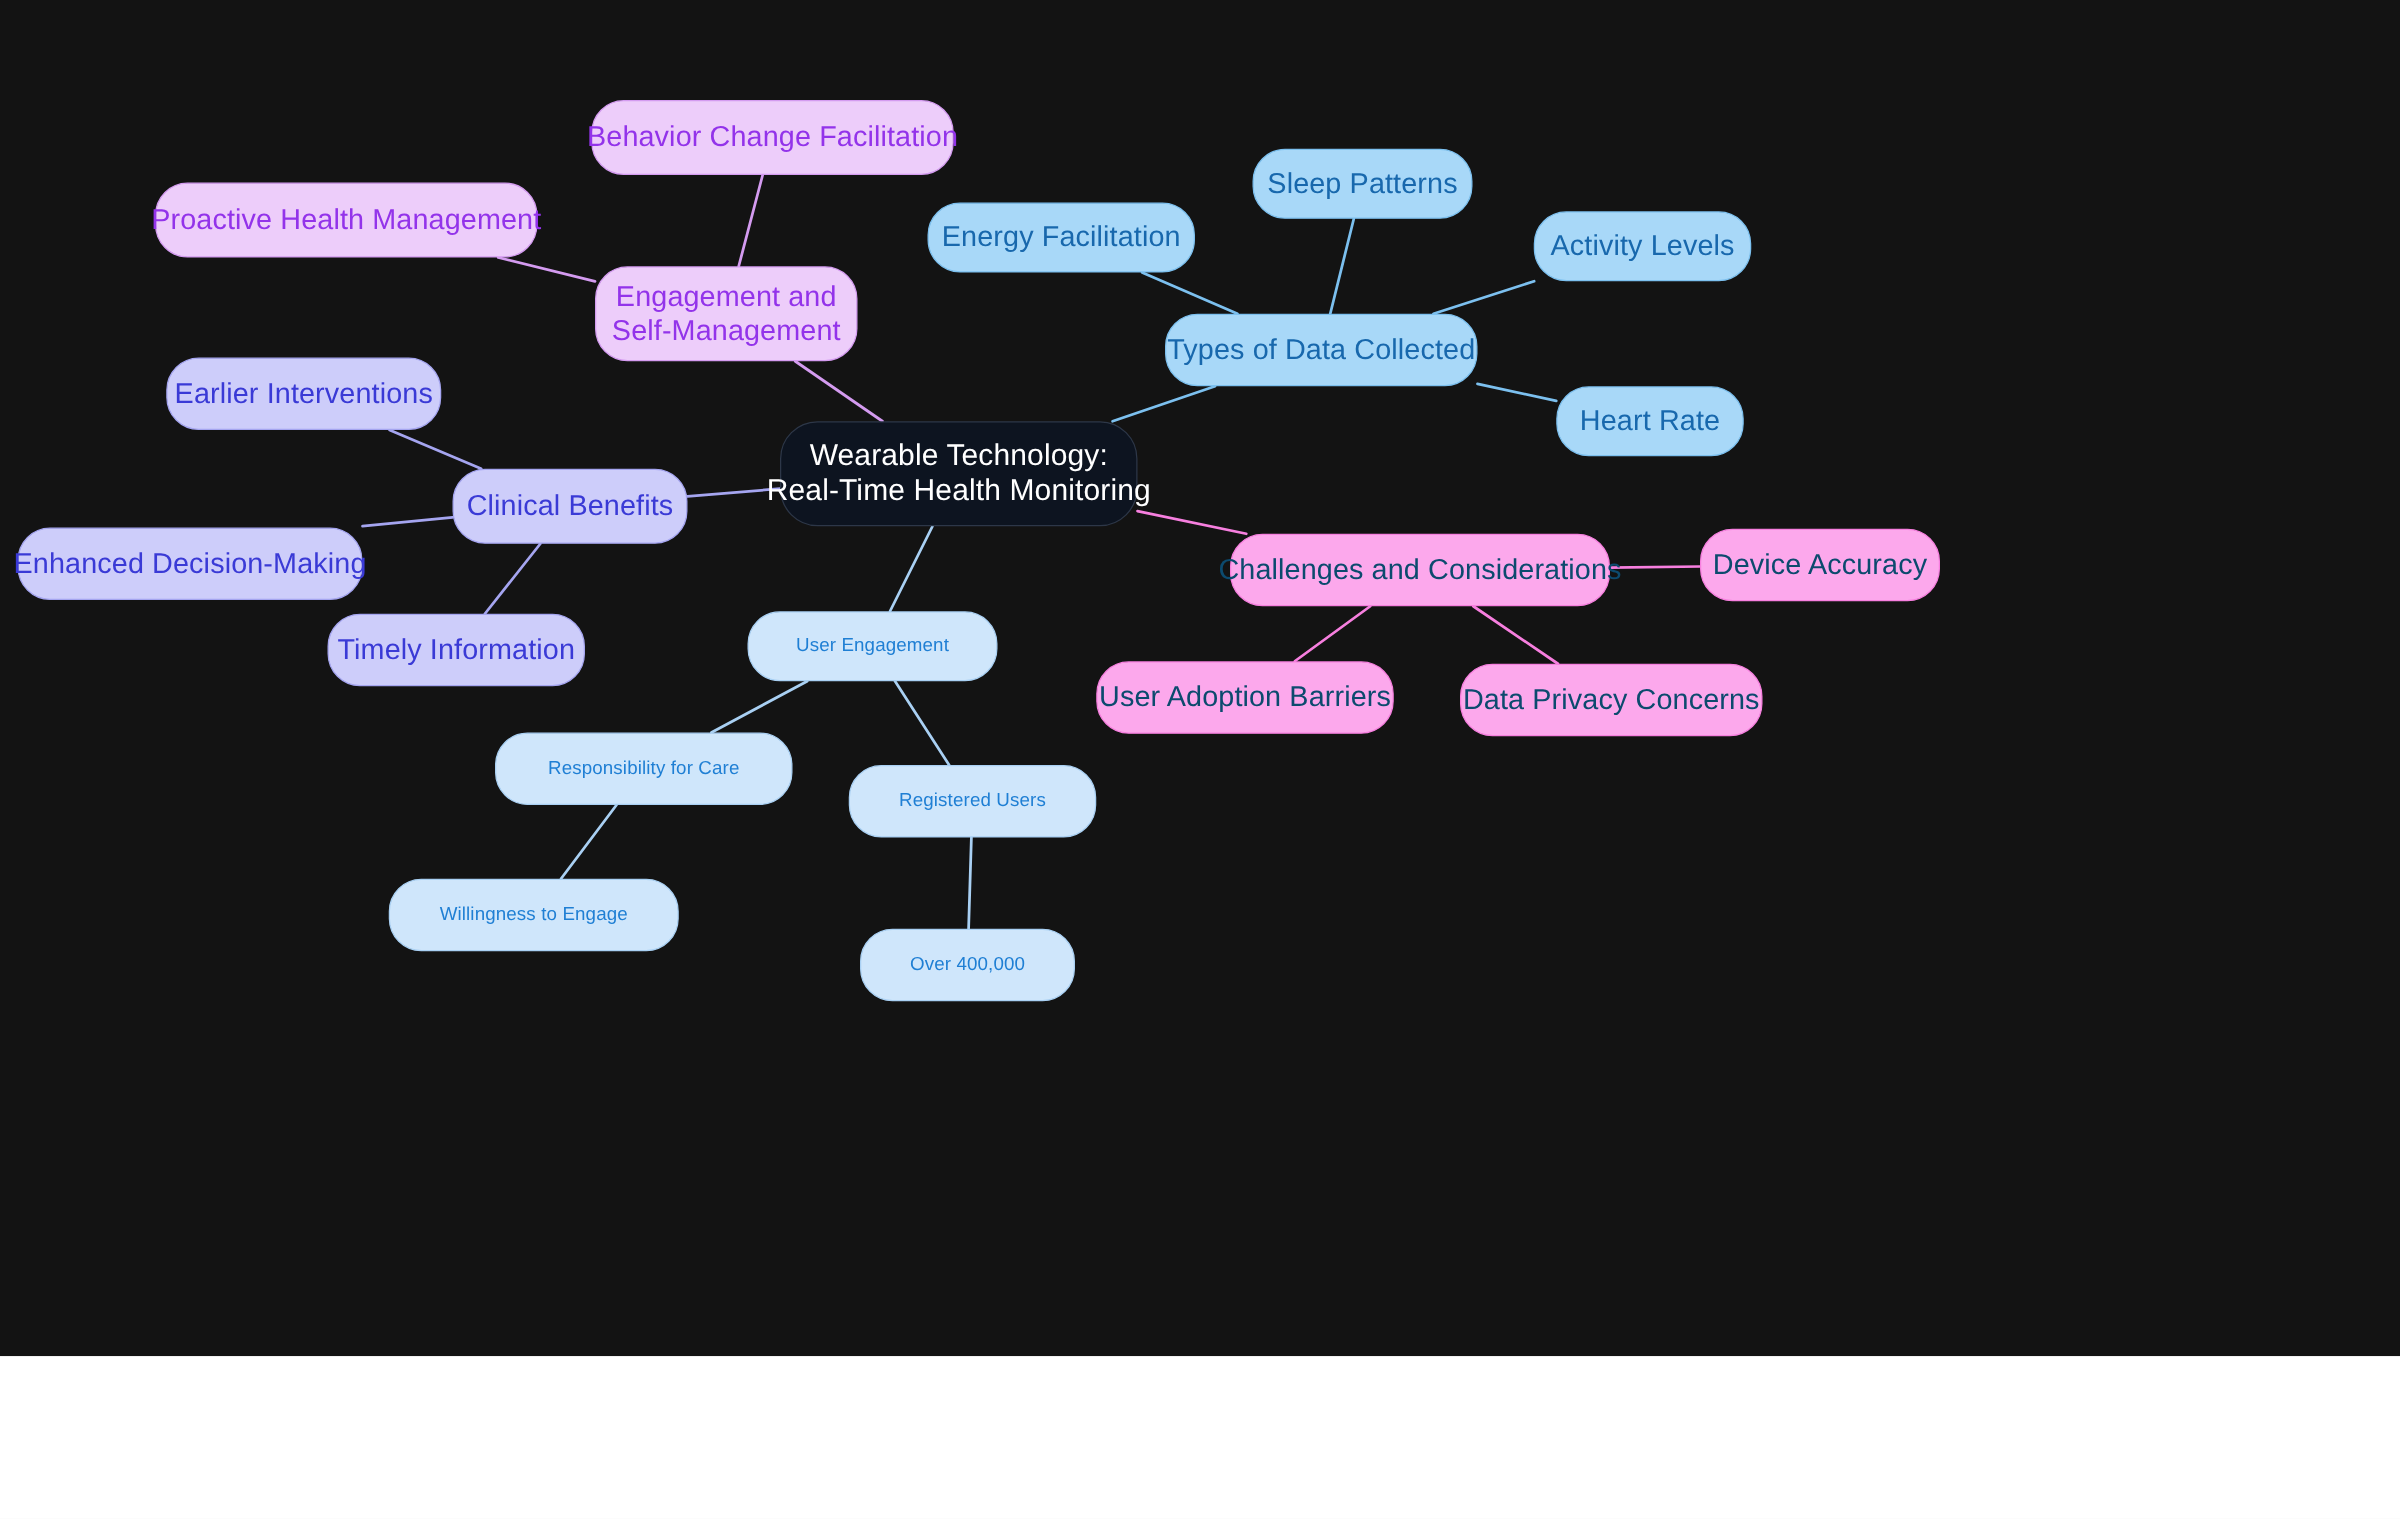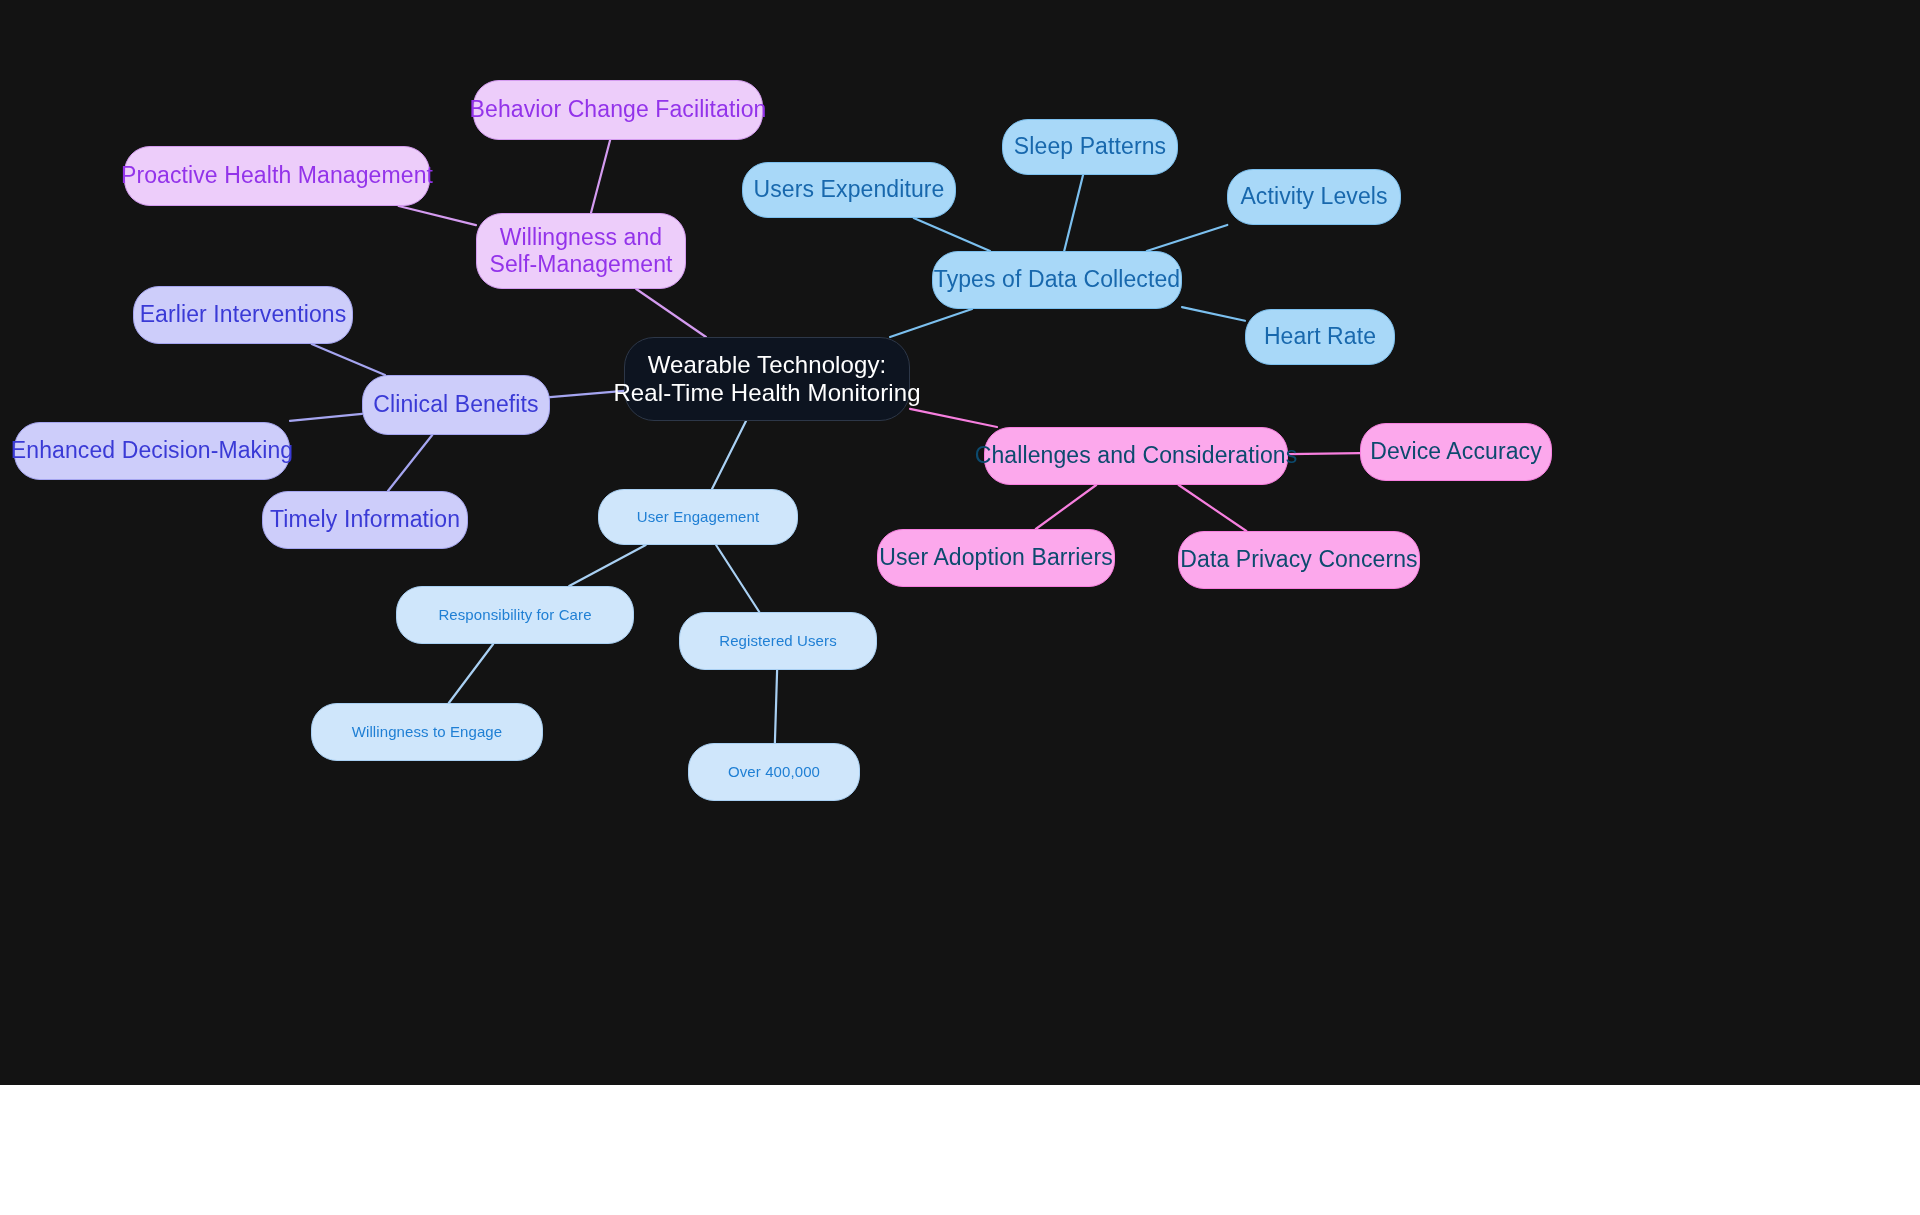--- a/index.html
+++ b/index.html
@@ -113,37 +113,37 @@
       <line x1="1178.6634615384614" y1="485" x2="1246.3365384615386" y2="531" stroke="#f77fdf" stroke-width="2.2" stroke-linecap="round"></line>
       <line x1="746" y1="421" x2="712" y2="489" stroke="#a9d0f3" stroke-width="2.2" stroke-linecap="round"></line>
       <line x1="645.7142857142857" y1="545" x2="569.1530612244898" y2="586" stroke="#a9d0f3" stroke-width="2.2" stroke-linecap="round"></line>
       <line x1="716.0645161290322" y1="545" x2="759.2903225806451" y2="612" stroke="#a9d0f3" stroke-width="2.2" stroke-linecap="round"></line>
       <line x1="493.1880341880342" y1="644" x2="448.8119658119658" y2="703" stroke="#a9d0f3" stroke-width="2.2" stroke-linecap="round"></line>
       <line x1="777.1145038167939" y1="670" x2="774.8854961832061" y2="743" stroke="#a9d0f3" stroke-width="2.2" stroke-linecap="round"></line>
     </svg>
   <div id="node-layer">
       <div class="node root" style="left: 624px; top: 337px; width: 286px; height: 84px;"><span>Wearable Technology:
 Real-Time Health Monitoring</span></div>
-      <div class="node lilac" style="left: 476px; top: 213px; width: 210px; height: 76px;"><span>Willingness and
+      <div class="node lilac" style="left: 476px; top: 213px; width: 210px; height: 76px;"><span>Engagement and
 Self-Management</span></div>
       <div class="node lilac" style="left: 473px; top: 80px; width: 290px; height: 60px;"><span>Behavior Change Facilitation</span></div>
       <div class="node lilac" style="left: 124px; top: 146px; width: 306px; height: 60px;"><span>Proactive Health Management</span></div>
       <div class="node periwinkle" style="left: 362px; top: 375px; width: 188px; height: 60px;"><span>Clinical Benefits</span></div>
       <div class="node periwinkle" style="left: 133px; top: 286px; width: 220px; height: 58px;"><span>Earlier Interventions</span></div>
       <div class="node periwinkle" style="left: 14px; top: 422px; width: 276px; height: 58px;"><span>Enhanced Decision-Making</span></div>
       <div class="node periwinkle" style="left: 262px; top: 491px; width: 206px; height: 58px;"><span>Timely Information</span></div>
       <div class="node skyblue" style="left: 932px; top: 251px; width: 250px; height: 58px;"><span>Types of Data Collected</span></div>
-      <div class="node skyblue" style="left: 742px; top: 162px; width: 214px; height: 56px;"><span>Users Expenditure</span></div>
+      <div class="node skyblue" style="left: 742px; top: 162px; width: 214px; height: 56px;"><span>Energy Facilitation</span></div>
       <div class="node skyblue" style="left: 1002px; top: 119px; width: 176px; height: 56px;"><span>Sleep Patterns</span></div>
       <div class="node skyblue" style="left: 1227px; top: 169px; width: 174px; height: 56px;"><span>Activity Levels</span></div>
       <div class="node skyblue" style="left: 1245px; top: 309px; width: 150px; height: 56px;"><span>Heart Rate</span></div>
       <div class="node pink" style="left: 984px; top: 427px; width: 304px; height: 58px;"><span>Challenges and Considerations</span></div>
       <div class="node pink" style="left: 1360px; top: 423px; width: 192px; height: 58px;"><span>Device Accuracy</span></div>
       <div class="node pink" style="left: 877px; top: 529px; width: 238px; height: 58px;"><span>User Adoption Barriers</span></div>
-      <div class="node pink" style="left: 1168px; top: 531px; width: 242px; height: 58px; margin-left: 10px;"><span>Data Privacy Concerns</span></div>
+      <div class="node pink" style="left: 1168px; top: 531px; width: 242px; height: 58px;"><span>Data Privacy Concerns</span></div>
       <div class="node paleblue" style="left: 598px; top: 489px; width: 200px; height: 56px;"><span>User Engagement</span></div>
       <div class="node paleblue" style="left: 396px; top: 586px; width: 238px; height: 58px;"><span>Responsibility for Care</span></div>
       <div class="node paleblue" style="left: 679px; top: 612px; width: 198px; height: 58px;"><span>Registered Users</span></div>
       <div class="node paleblue" style="left: 311px; top: 703px; width: 232px; height: 58px;"><span>Willingness to Engage</span></div>
       <div class="node paleblue" style="left: 688px; top: 743px; width: 172px; height: 58px;"><span>Over 400,000</span></div>
     </div>
 </div>
 
 <div id="footer">
   

